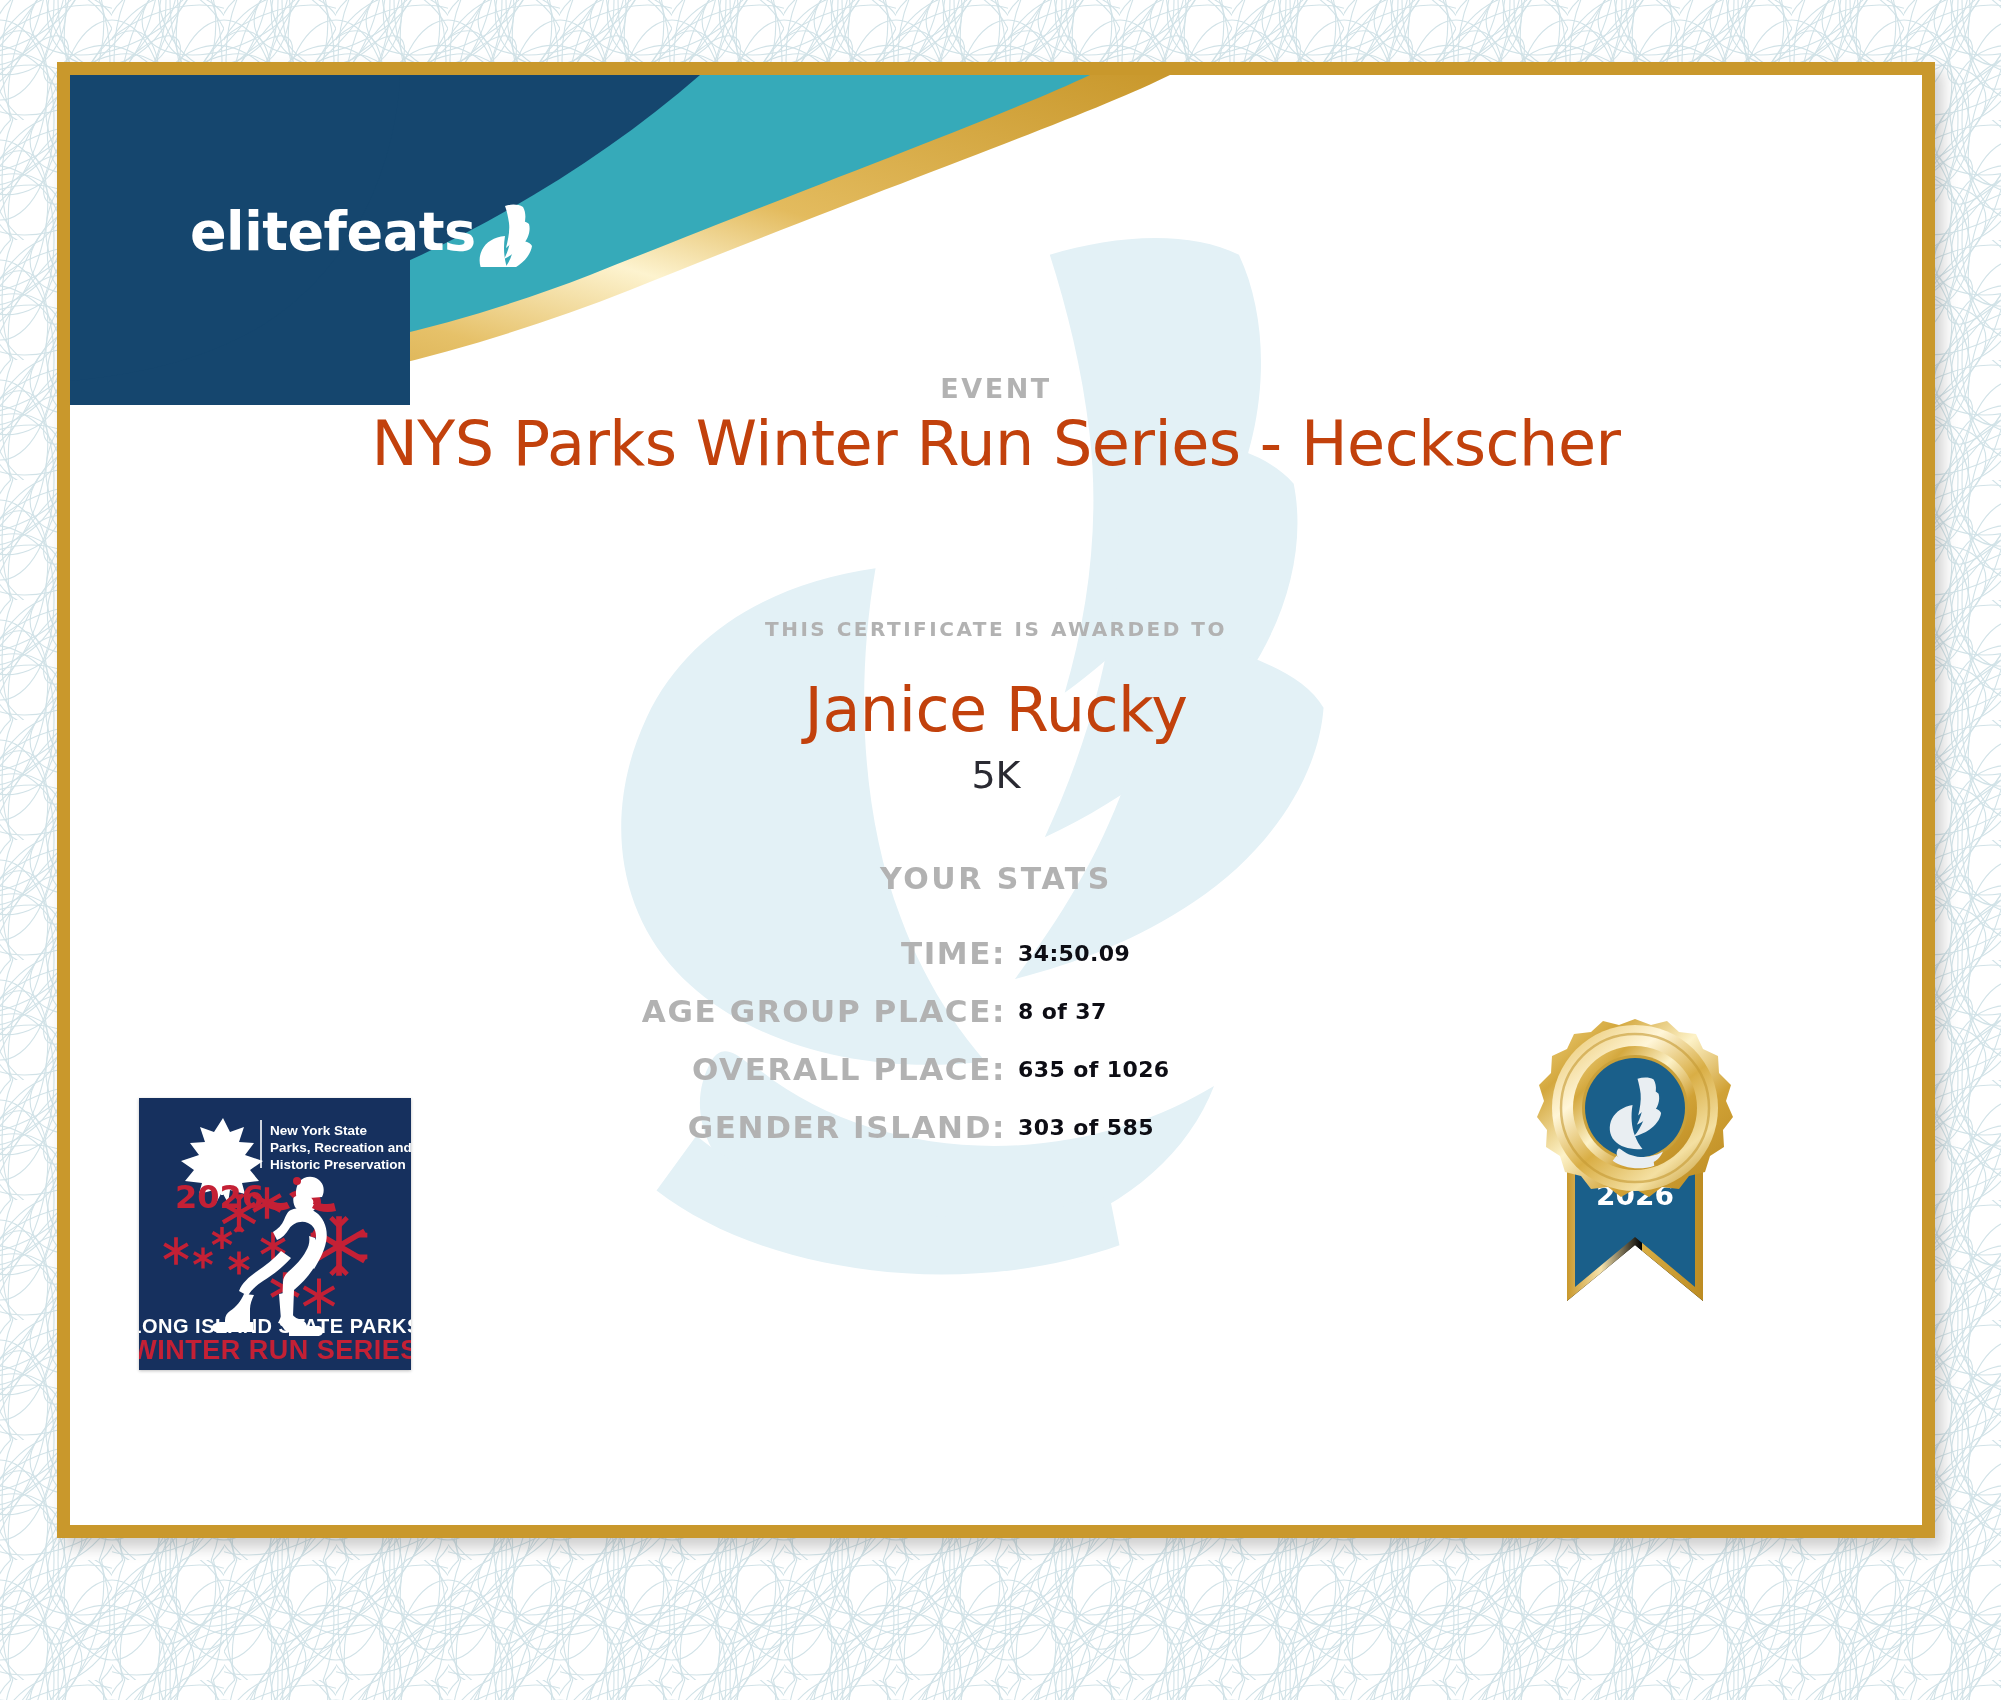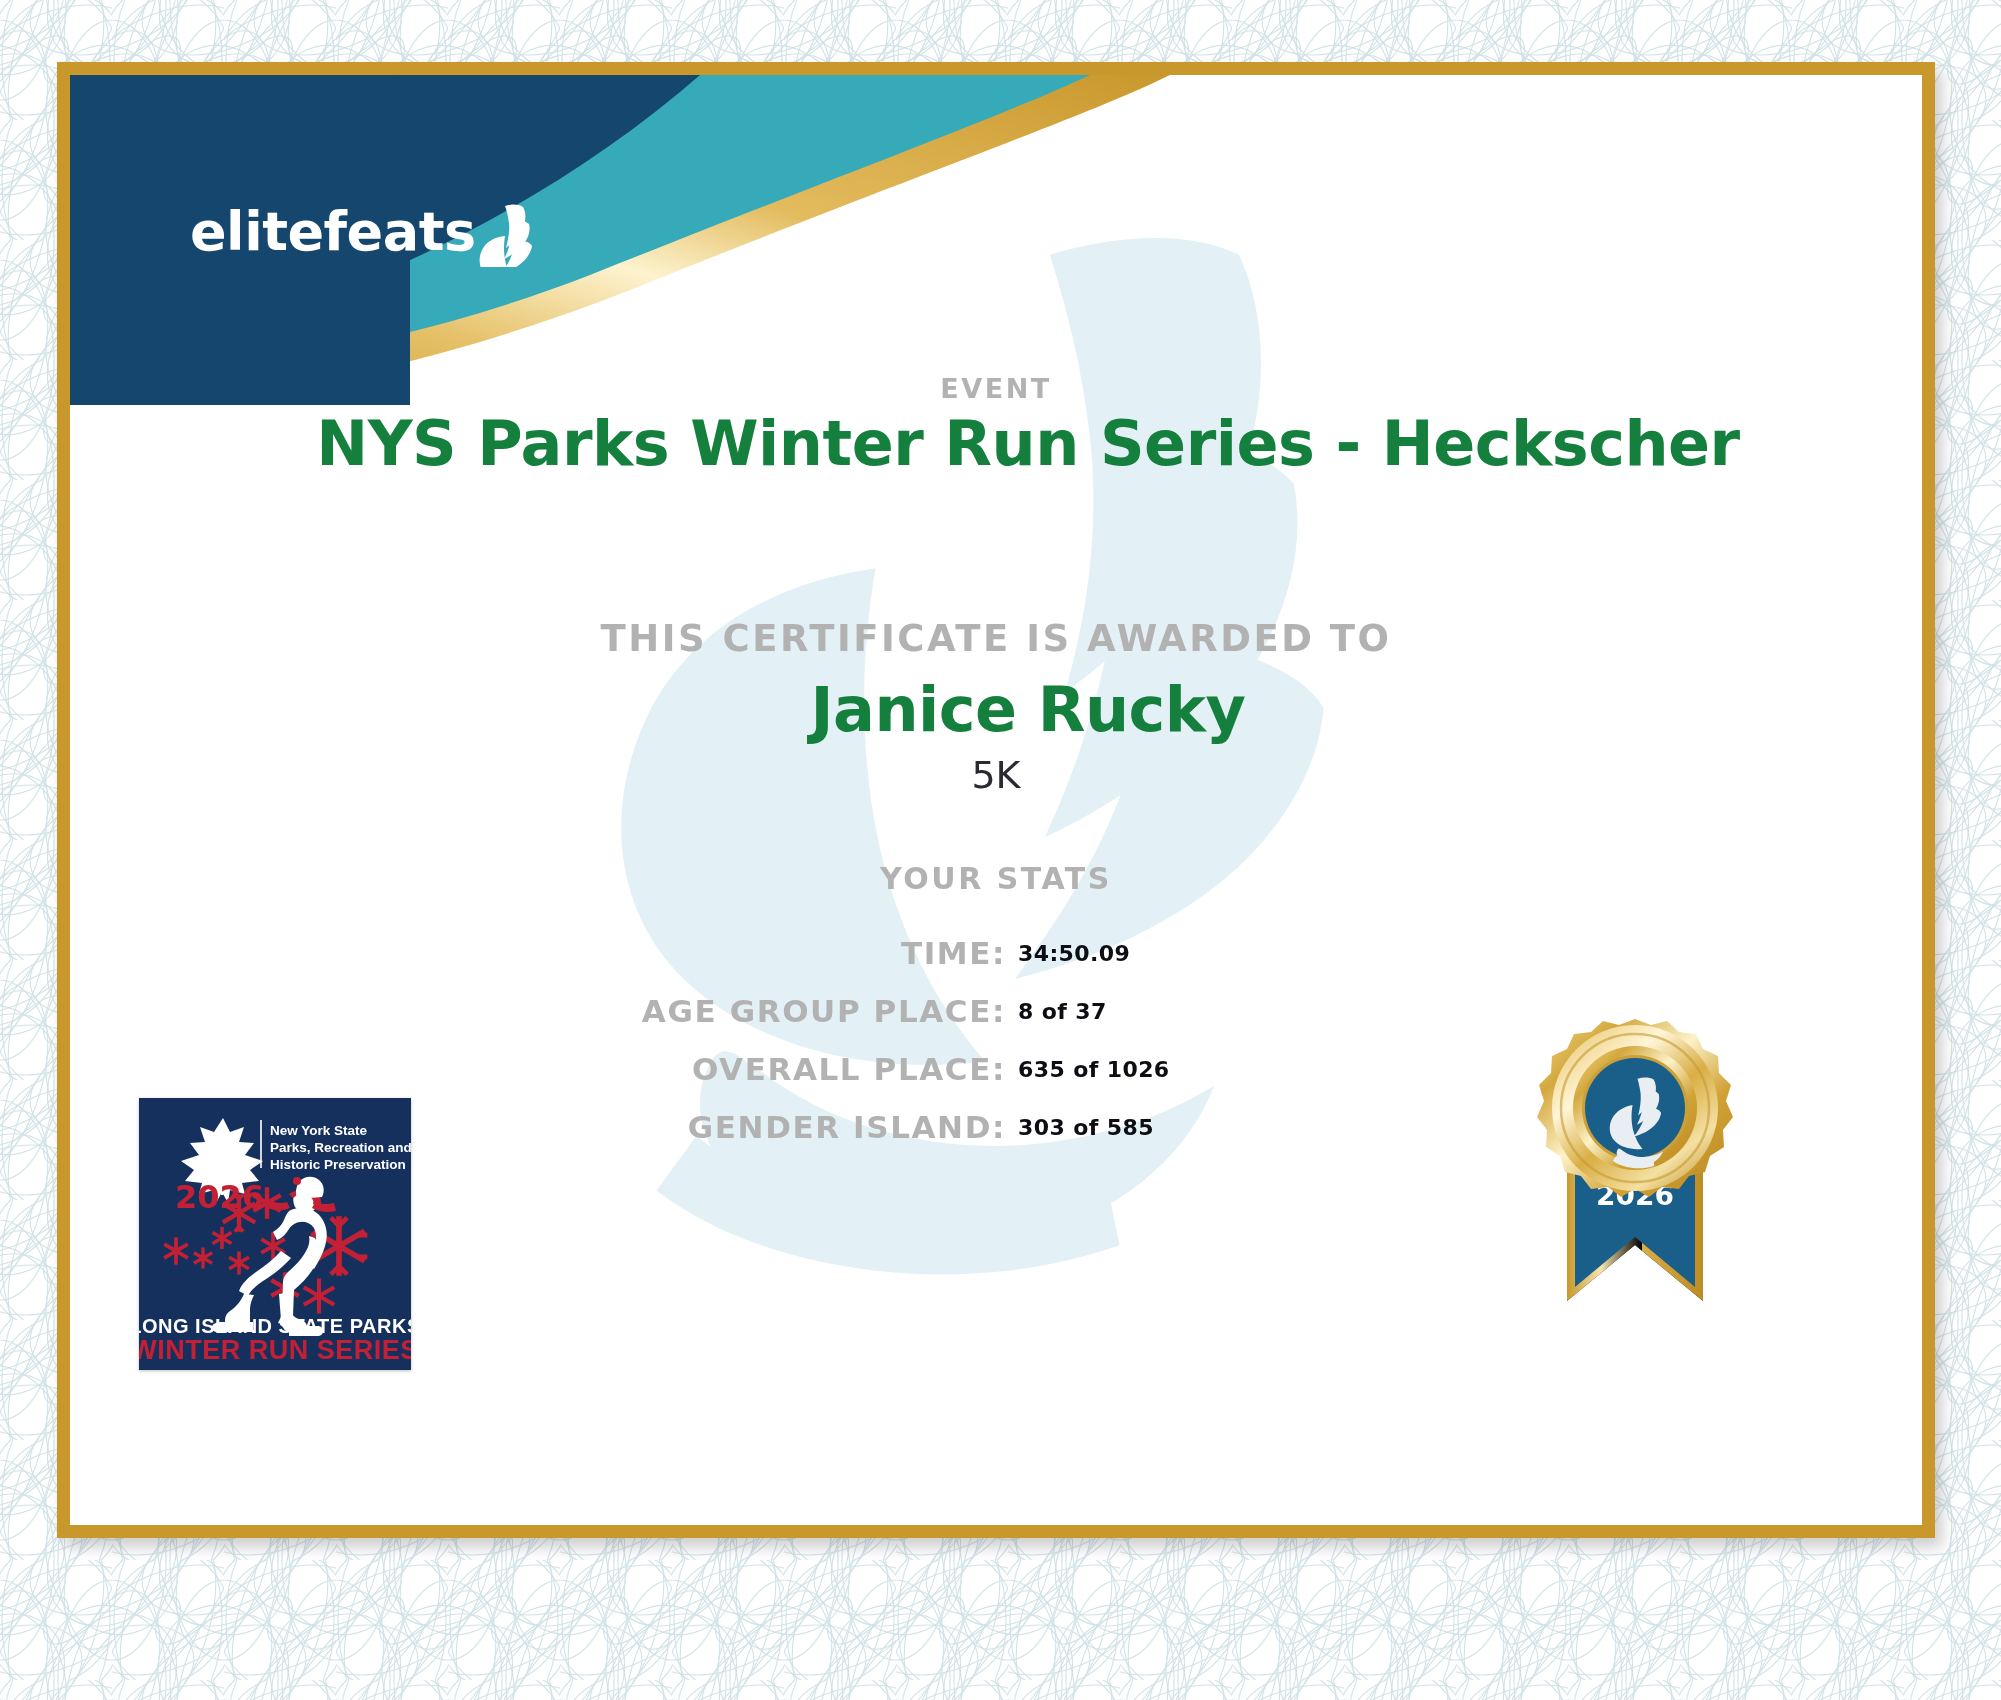--- a/index.html
+++ b/index.html
@@ -96,29 +96,28 @@
     text-align: center;
     z-index: 5;
   }
   .label-gray {
     color: #b2b2b2;
     font-weight: 700;
     letter-spacing: 2.5px;
     font-family: "DejaVu Sans", sans-serif;
   }
   .value-dark {
-    color: #15803d;
-    font-weight: 700;
+    color: #c2410c;
+    font-weight: 400;
     font-family: "DejaVu Sans", sans-serif;
-    margin-left: 32px;
   }
 
   #event-label   { top: 282px;  font-size: 27px; margin-top: 16px; }
   #event-title   { top: 332px;  font-size: 62px; letter-spacing: -0.5px; }
-  #awarded-label { top: 542px;  font-size: 37px; }
+  #awarded-label { top: 542px;  font-size: 20px; }
   #recipient     { top: 598px;  font-size: 62px; letter-spacing: -0.5px;}
   #distance      { top: 678px;  font-size: 38px; color:#2a2a32; font-weight:400;
                    font-family:"DejaVu Sans", sans-serif;}
   #stats-label   { top: 786px;  font-size: 30px; }
 
   
   #stats-table {
     position: absolute;
     left: 0;
     top: 860px;

